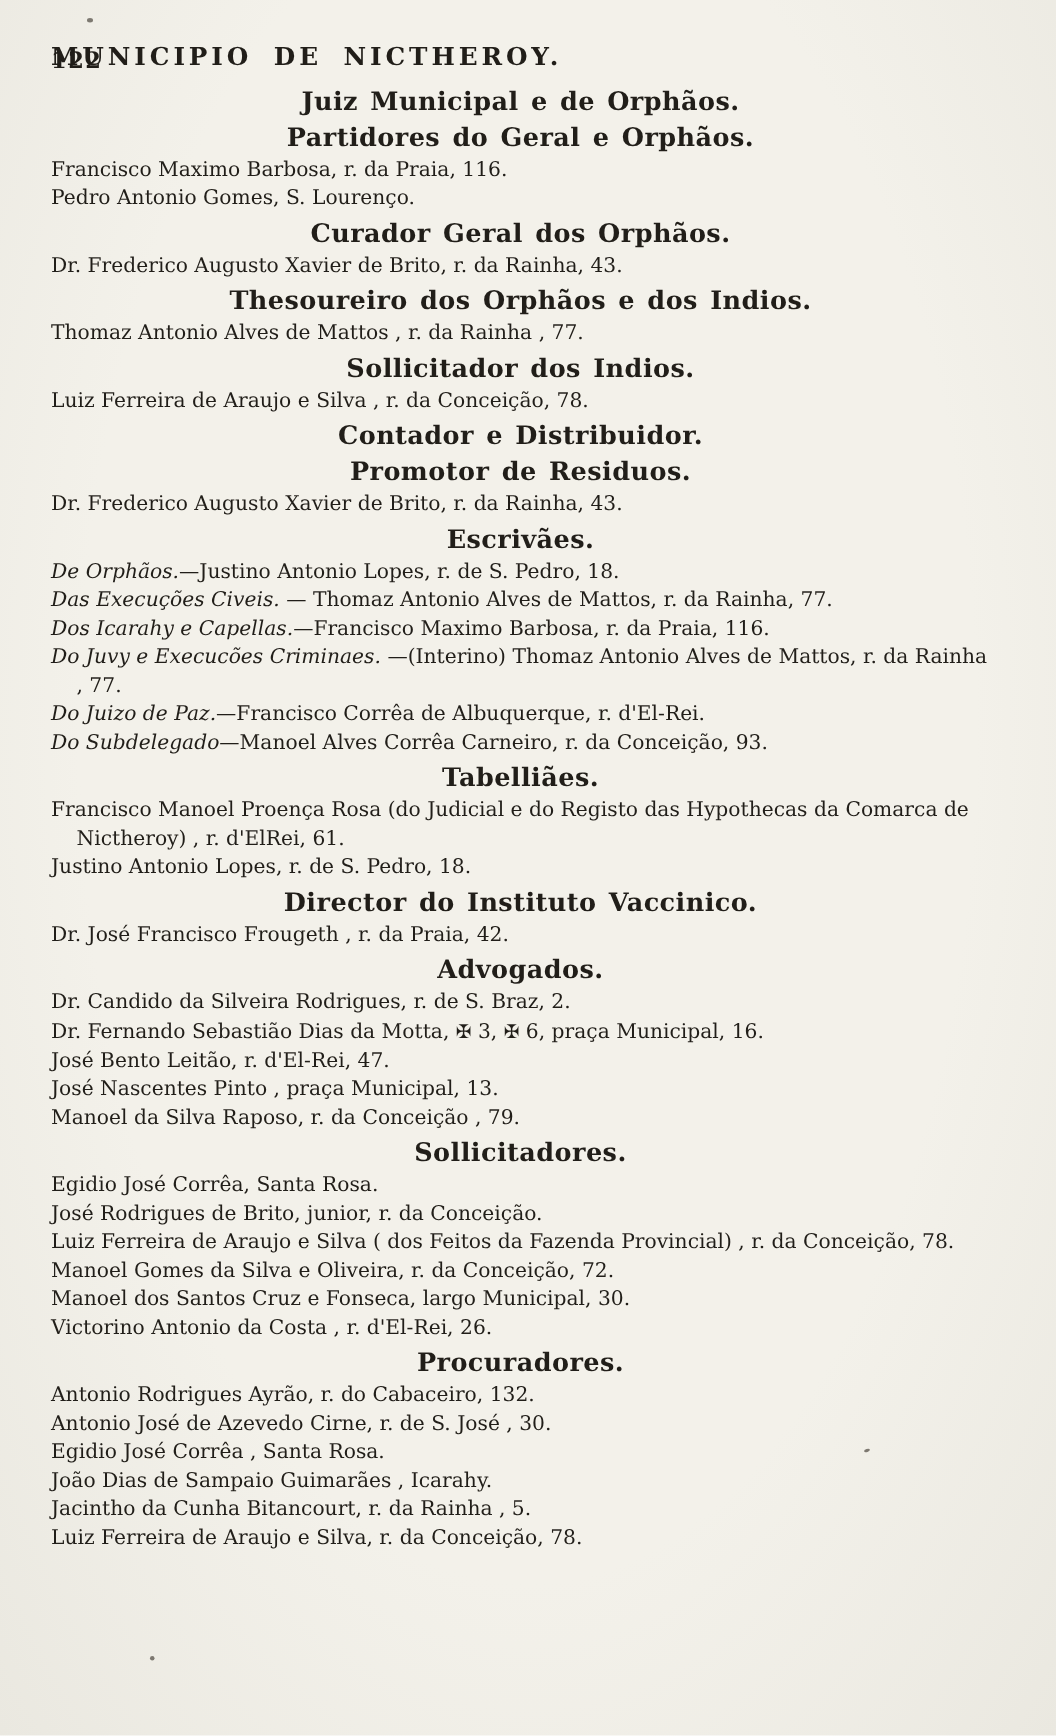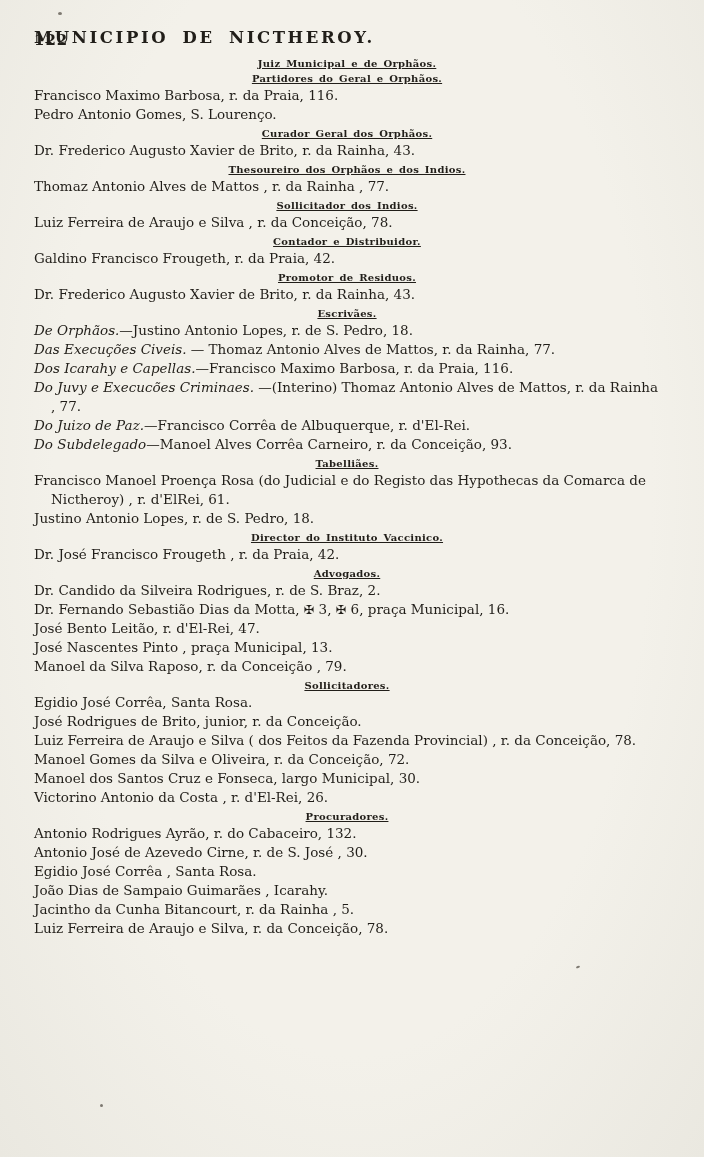--- a/index.html
+++ b/index.html
@@ -18,22 +18,22 @@
   .page-head { position: relative; height: 26px; margin-bottom: 1px; }
   .page-number {
     position: absolute; left: 0; top: 3px;
     font-weight: bold; font-size: 15px; letter-spacing: 1px;
   }
   .page-title {
     text-align: left; font-weight: bold; font-size: 16.5px;
     letter-spacing: 2.6px; word-spacing: 6px;
   }
   .sec-heading {
-    text-align: center; font-weight: bold; font-size: 10px;
-    margin: 4px 0 2px 0; letter-spacing: 0.3px; word-spacing: 2px; text-decoration: underline;
+    text-align: center; font-weight: bold; font-size: 17px;
+    margin: 4px 0 2px 0; letter-spacing: 0.3px; word-spacing: 2px;
   }
   .entry {
     font-size: 13.5px; line-height: 19px;
     padding-left: 17px; text-indent: -17px;
   }
   .ital { font-style: italic; text-align: right; }
   .insignia { font-size: 12.5px; }
   .speck {
     position: absolute; background: #57524a; border-radius: 50%;
     opacity: 0.75;
@@ -55,21 +55,20 @@
       <h2 class="sec-heading">Partidores do Geral e Orphãos.</h2>
       <p class="entry"><span>Francisco Maximo Barbosa, r. da Praia, 116.</span></p>
       <p class="entry"><span>Pedro Antonio Gomes, S. Lourenço.</span></p>
       <h2 class="sec-heading">Curador Geral dos Orphãos.</h2>
       <p class="entry"><span>Dr. Frederico Augusto Xavier de Brito, r. da Rainha, 43.</span></p>
       <h2 class="sec-heading">Thesoureiro dos Orphãos e dos Indios.</h2>
       <p class="entry"><span>Thomaz Antonio Alves de Mattos , r. da Rainha , 77.</span></p>
       <h2 class="sec-heading">Sollicitador dos Indios.</h2>
       <p class="entry"><span>Luiz Ferreira de Araujo e Silva , r. da Conceição, 78.</span></p>
       <h2 class="sec-heading">Contador e Distribuidor.</h2>
-      <p class="entry"><span>Galdino Francisco Frougeth, r. da Praia, 42.</span></p>
       <h2 class="sec-heading">Promotor  de  Residuos.</h2>
       <p class="entry"><span>Dr. Frederico Augusto Xavier de Brito, r. da Rainha, 43.</span></p>
       <h2 class="sec-heading">Escrivães.</h2>
       <p class="entry"><span class="ital">De Orphãos.</span><span>—Justino Antonio Lopes, r. de S. Pedro, 18.</span></p>
       <p class="entry"><span class="ital">Das Execuções Civeis. </span><span>— Thomaz Antonio Alves de Mattos, r. da Rainha, 77.</span></p>
       <p class="entry"><span class="ital">Dos Icarahy e Capellas.</span><span>—Francisco Maximo Barbosa, r. da Praia, 116.</span></p>
       <p class="entry"><span class="ital">Do Juvy e Execucões Criminaes. </span><span>—(Interino) Thomaz Antonio Alves de Mattos, r. da Rainha , 77.</span></p>
       <p class="entry"><span class="ital">Do Juizo de Paz.</span><span>—Francisco Corrêa de Albuquerque, r. d'El-Rei.</span></p>
       <p class="entry"><span class="ital">Do Subdelegado</span><span>—Manoel Alves Corrêa Carneiro, r. da Conceição, 93.</span></p>
       <h2 class="sec-heading">Tabelliães.</h2>

